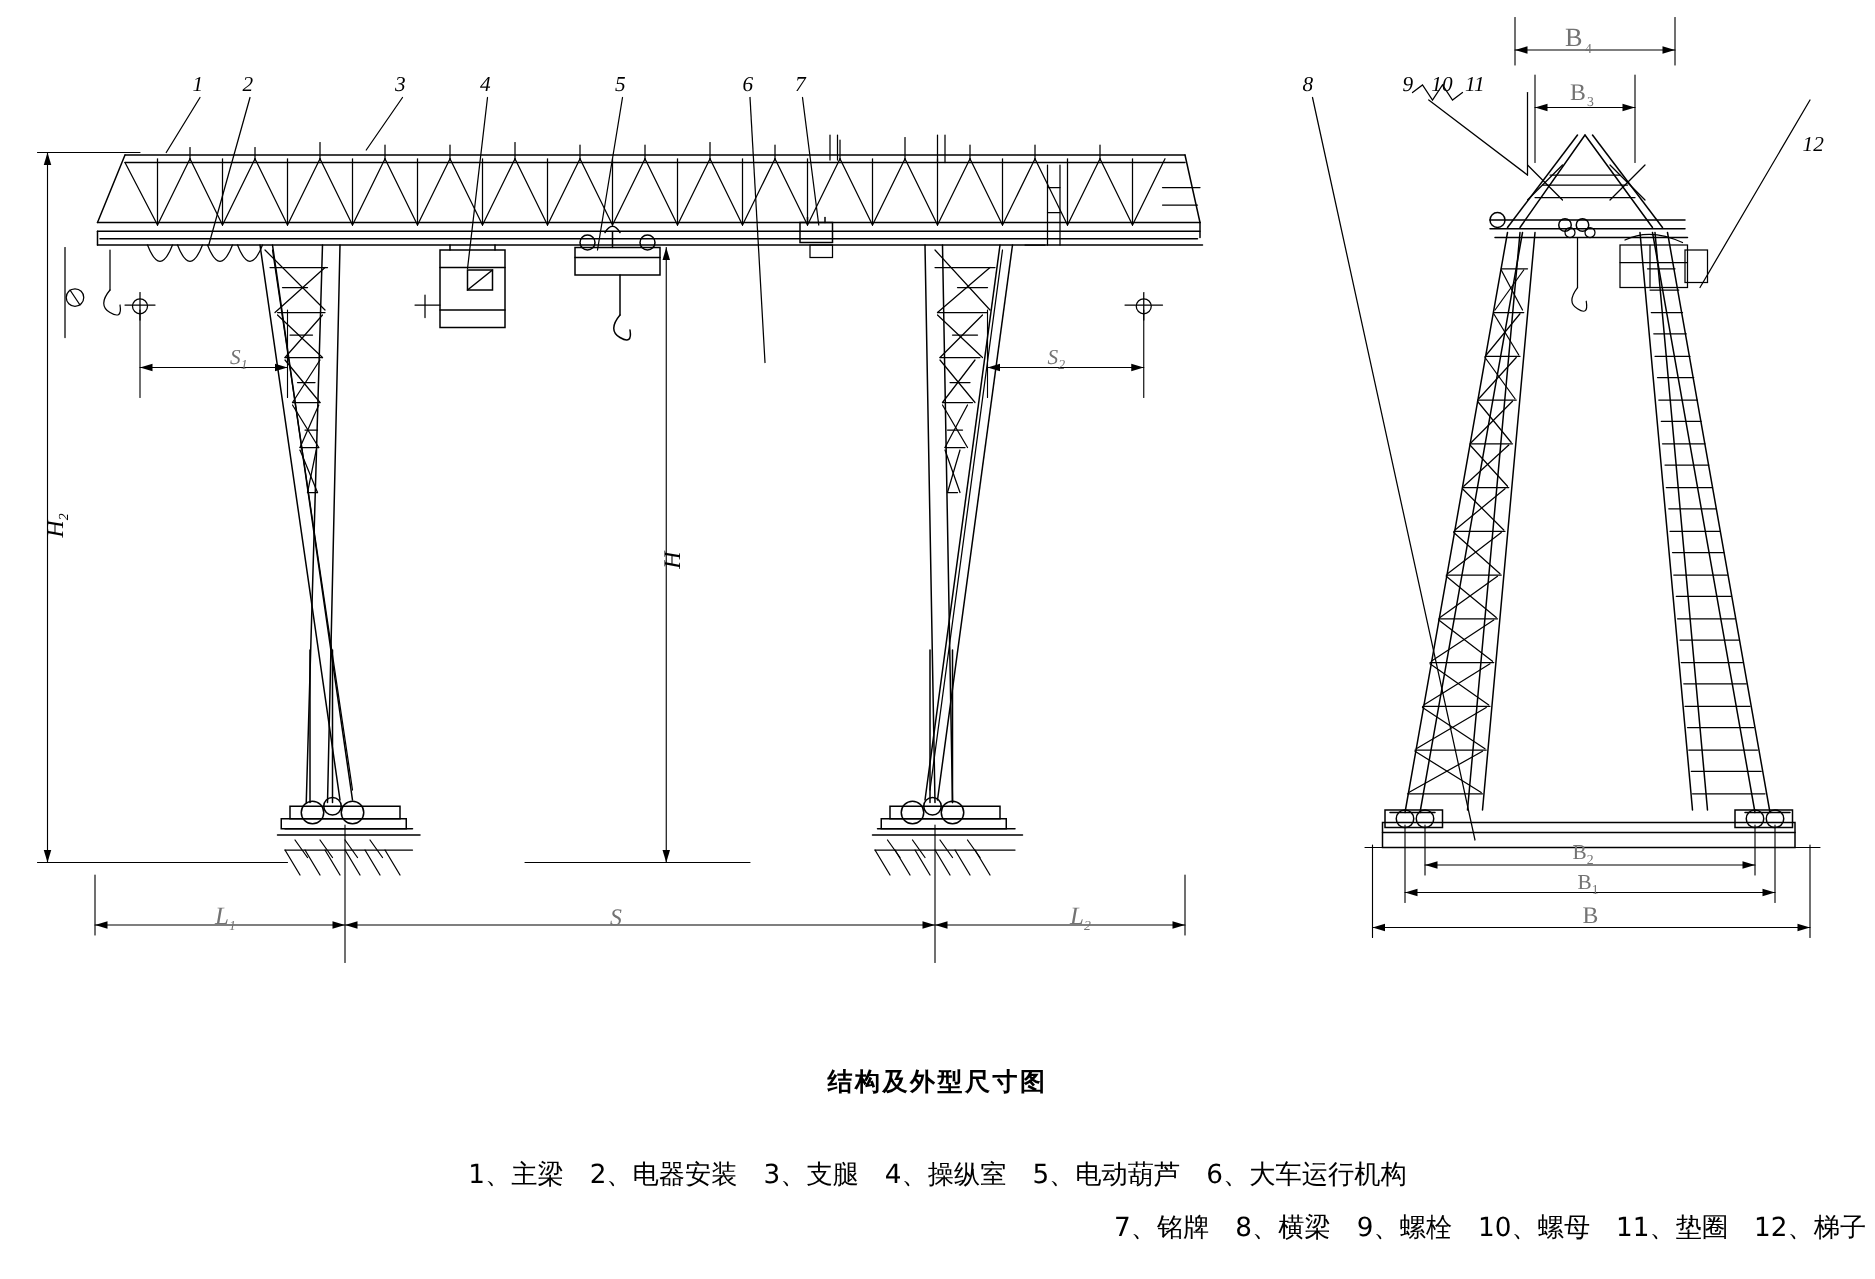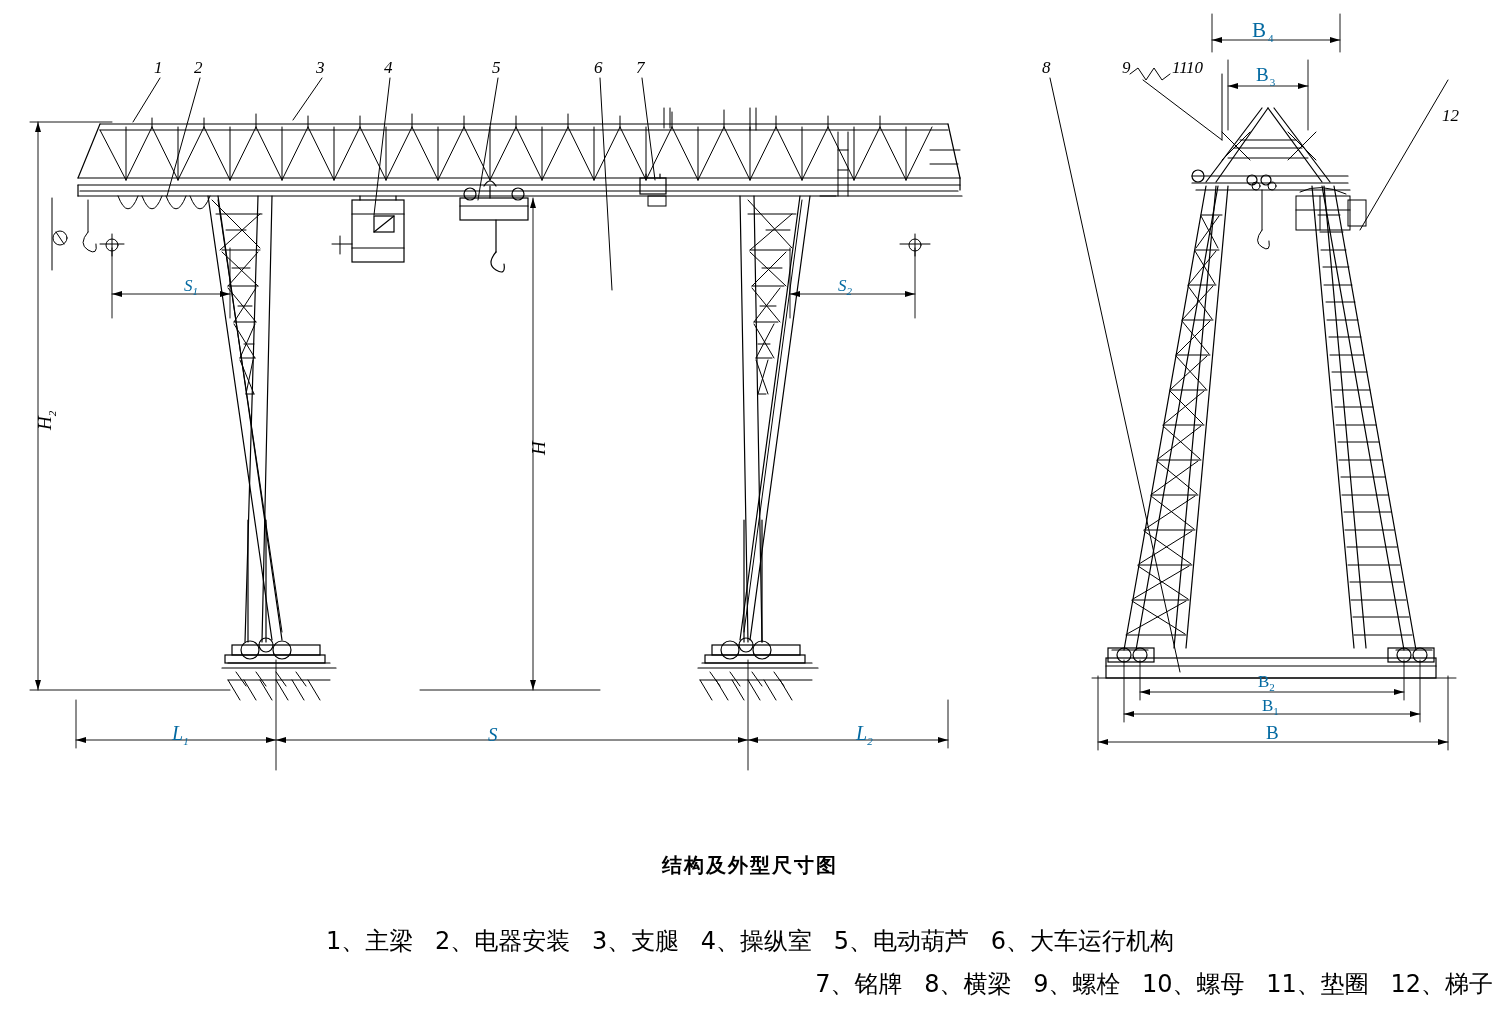--- a/index.html
+++ b/index.html
@@ -44,32 +44,32 @@
     font-size: 20px;
     letter-spacing: 2px;
     color: #000;
   }
   .legend-row {
     position: absolute;
     left: 0;
     width: 1500px;
     text-align: center;
     font-family: "DejaVu Sans", sans-serif;
-    font-size: 24px;
+    font-size: 21px;
     color: #000;
     white-space: nowrap;
   }
   .legend-row span {
     margin: 0 7px;
   }
   .dimtxt {
     position: absolute;
     font-family: "Liberation Serif", serif;
     font-size: 17px;
-    color: #0369a1;
+    color: #737373;
     white-space: nowrap;
   }
   .sub {
     font-size: 11px;
     vertical-align: sub;
   }
   .vert {
     position: absolute;
     font-family: "Liberation Serif", serif;
     font-style: italic;
@@ -568,21 +568,21 @@
   <div class="lbl lbl-it" style="left:154px; top:58px;">1</div>
   <div class="lbl lbl-it" style="left:194px; top:58px;">2</div>
   <div class="lbl lbl-it" style="left:316px; top:58px;">3</div>
   <div class="lbl lbl-it" style="left:384px; top:58px;">4</div>
   <div class="lbl lbl-it" style="left:492px; top:58px;">5</div>
   <div class="lbl lbl-it" style="left:594px; top:58px;">6</div>
   <div class="lbl lbl-it" style="left:636px; top:58px;">7</div>
 
   <div class="lbl lbl-it" style="left:1042px; top:58px;">8</div>
   <div class="lbl lbl-it" style="left:1122px; top:58px;">9</div>
-  <div class="lbl lbl-it" style="left:1145px; top:58px;margin-left:41px;">10</div>
+  <div class="lbl lbl-it" style="left:1145px; top:58px;">10</div>
   <div class="lbl lbl-it" style="left:1172px; top:58px;">11</div>
   <div class="lbl lbl-it" style="left:1442px; top:58px;margin-top:48px;">12</div>
 
   <div class="vert" style="left:34px; top:430px;">H<span class="sub">2</span></div>
   <div class="vert" style="left:528px; top:455px;">H</div>
   <div class="dimtxt lbl-it" style="left:184px; top:276px;">S<span class="sub">1</span></div>
   <div class="dimtxt lbl-it" style="left:838px; top:276px;">S<span class="sub">2</span></div>
   <div class="dimtxt lbl-it" style="left:172px; top:722px; font-size:20px;">L<span class="sub">1</span></div>
   <div class="dimtxt lbl-it" style="left:488px; top:724px; font-size:19px;">S</div>
   <div class="dimtxt lbl-it" style="left:856px; top:722px; font-size:20px;">L<span class="sub">2</span></div>

